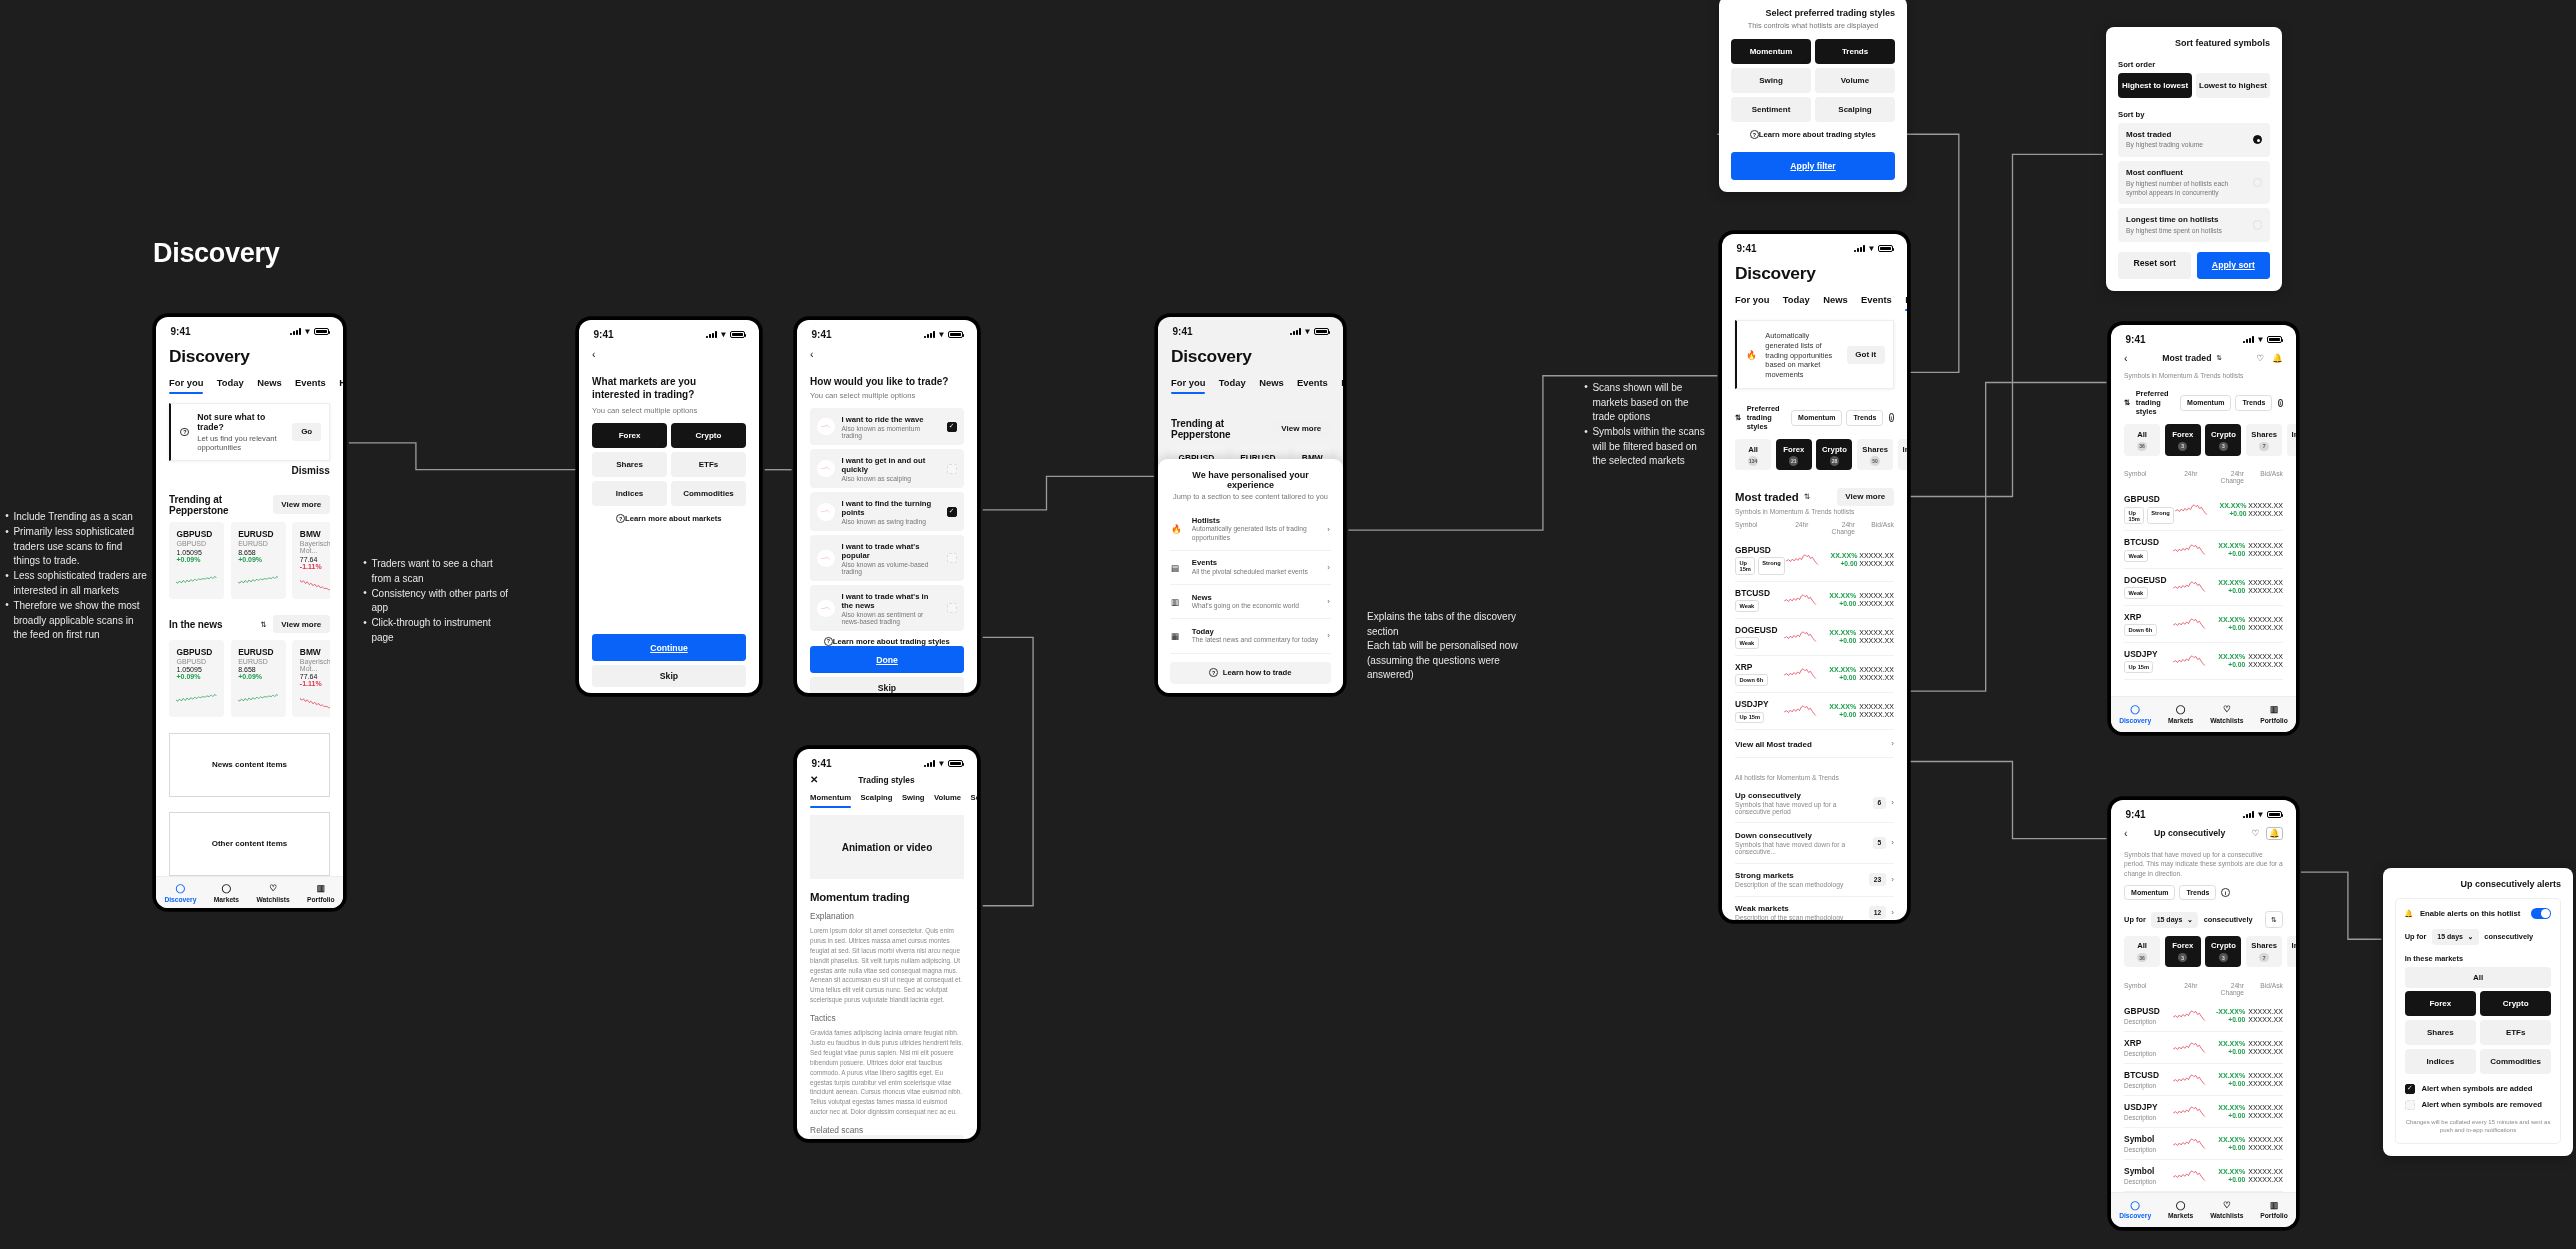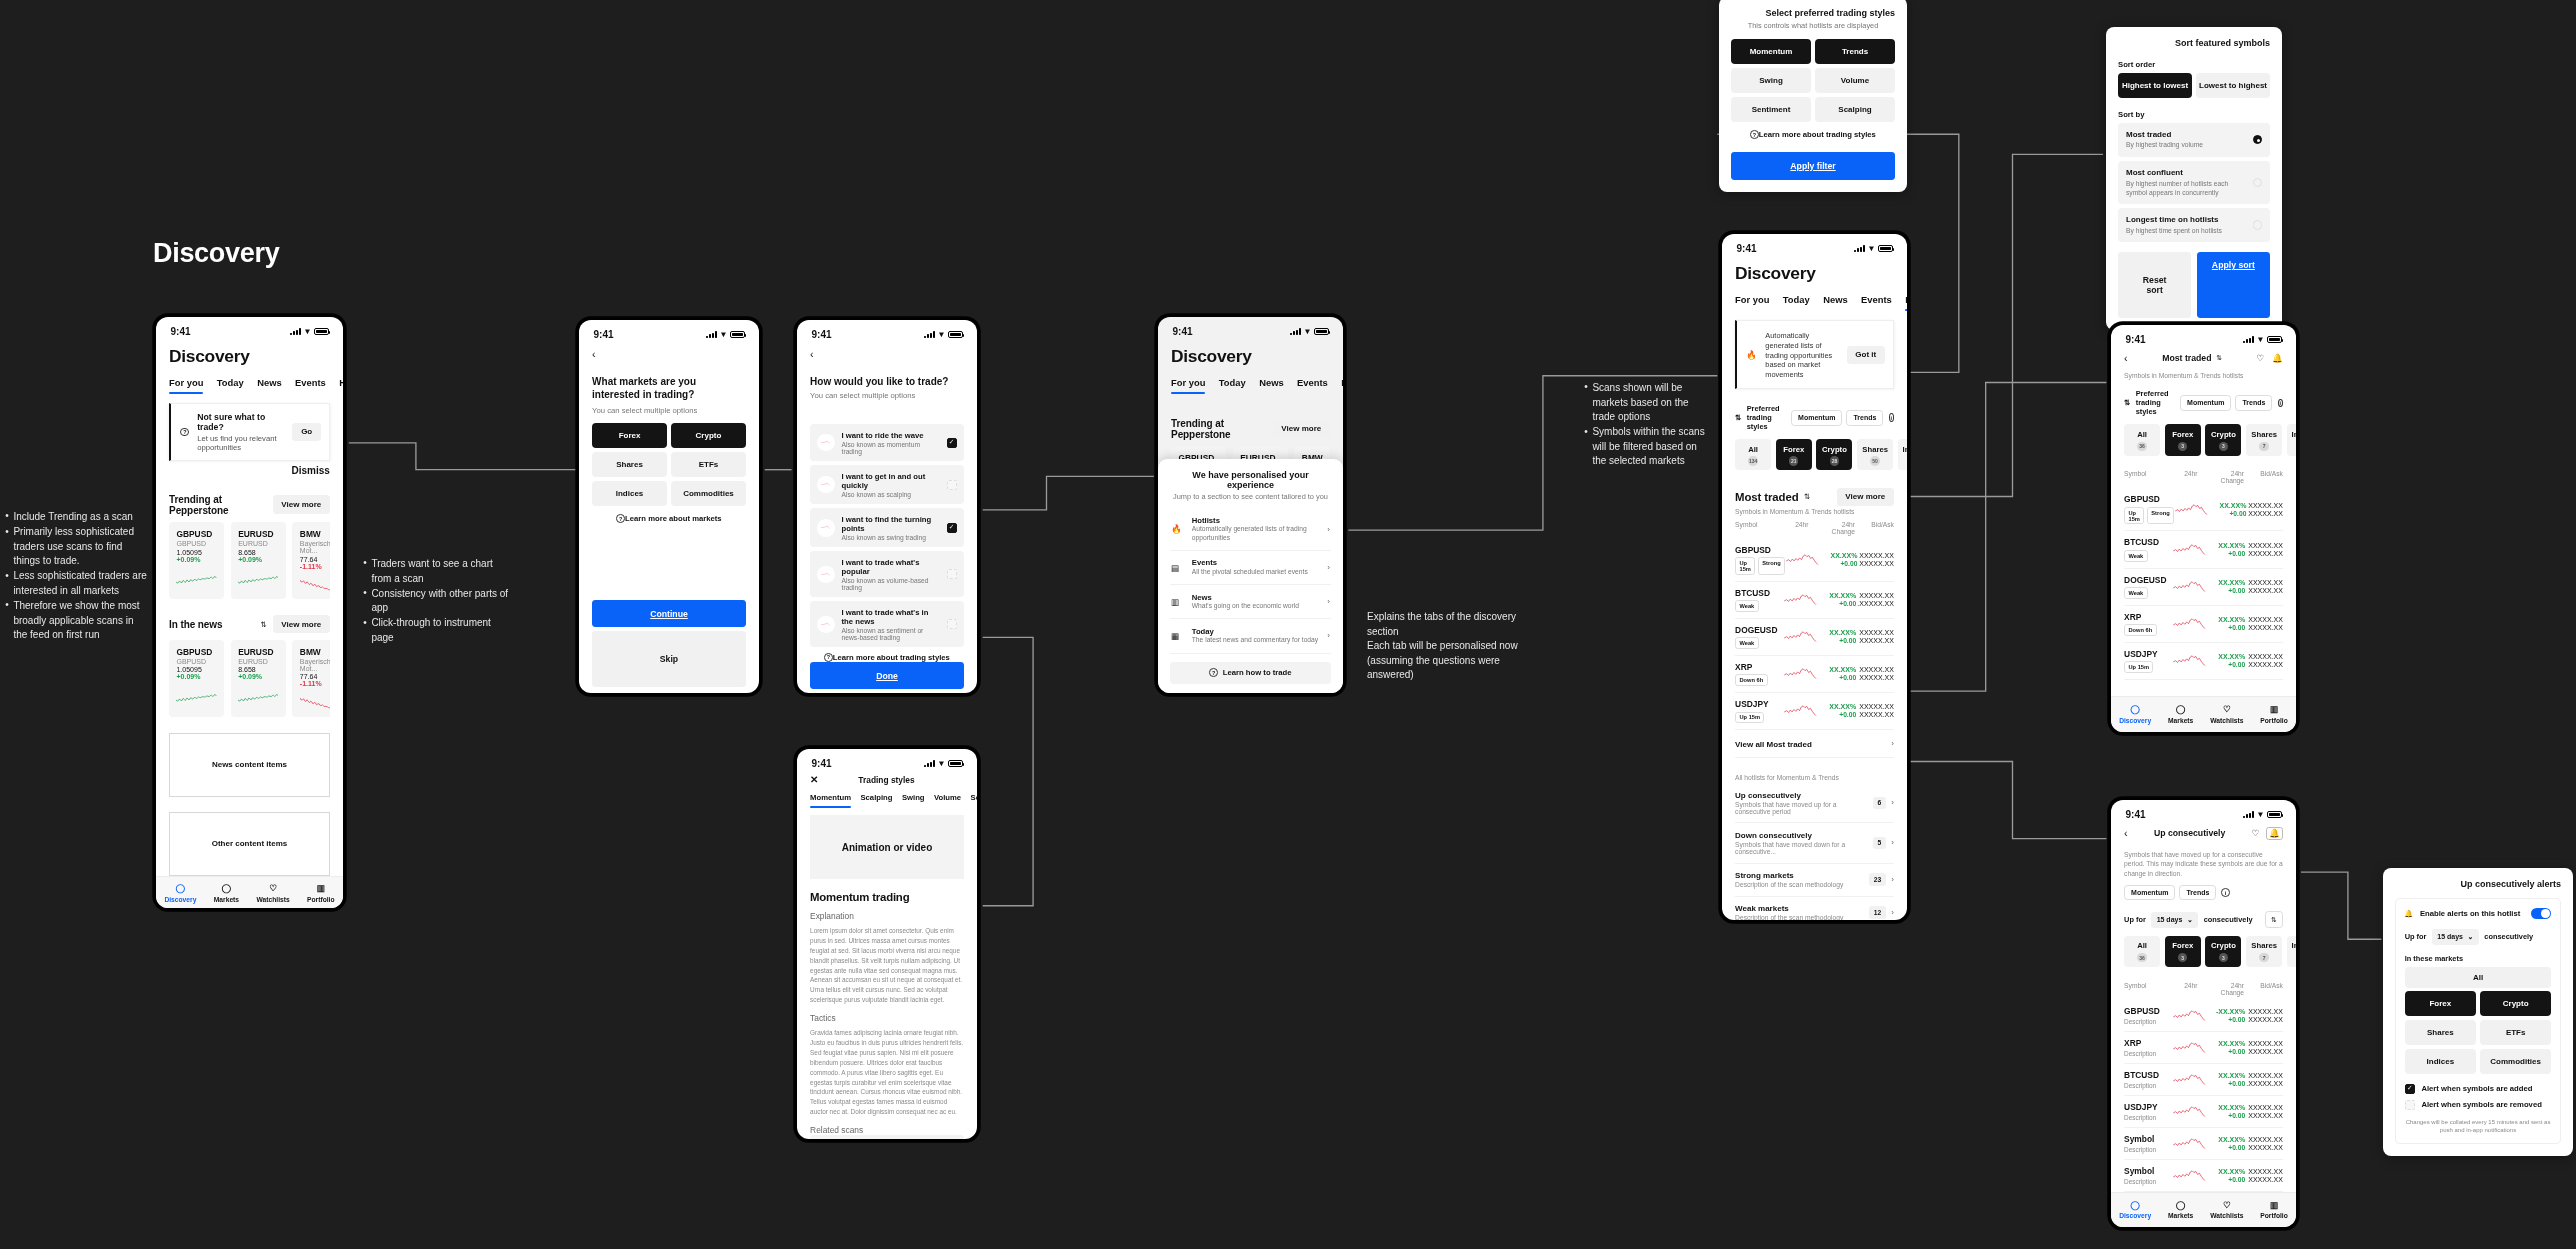--- a/index.html
+++ b/index.html
@@ -102,21 +102,21 @@
   
   .grid2 { display:grid; grid-template-columns:1fr 1fr; gap:4px; }
   .chip {
     background:#f1f1f1; border-radius:4px; text-align:center;
     font-size:8px; font-weight:bold; padding:8px 2.7px;
   }
   .chip.sel { background:#141414; color:#fff; }
   .learn { display:flex; align-items:center; justify-content:center; gap:0; font-size:7.7px; font-weight:bold; margin-top:8px; }
   .circ-q { width:8.7px; height:8.7px; border:0.8px solid #333; border-radius:50%; display:inline-flex; align-items:center; justify-content:center; font-size:5.4px; font-weight:bold; }
   .btn-primary { background:#0a63f8; color:#fff; text-align:center; font-size:8.7px; font-weight:bold; padding:8.7px; border-radius:3.4px;text-decoration:underline; }
-  .btn-ghost { background:#f1f1f1; color:#111; text-align:center; font-size:8.7px; font-weight:bold; padding:23px; border-radius:3.4px; margin-top:3.4px; }
+  .btn-ghost { background:#f1f1f1; color:#111; text-align:center; font-size:8.7px; font-weight:bold; padding:6px; border-radius:3.4px; margin-top:3.4px; }
 
   .optrow { background:#f3f3f3; border-radius:4px; display:flex; align-items:center; gap:6.7px; padding:6.7px 7.4px; margin-bottom:4px; }
   .optrow .ic { width:17.4px; height:17.4px; border-radius:50%; background:#fff; display:flex; align-items:center; justify-content:center; flex:none; }
   .optrow .txt { flex:1; }
   .optrow .t1 { font-size:7.7px; font-weight:bold; }
   .optrow .t2 { font-size:6.7px; color:#777; margin-top:0.7px; }
   .cbox { width:10px; height:10px; border-radius:2px; background:#f7f7f7; border:0.7px dashed #ddd; flex:none; }
   .cbox.on { background:#141414; border:0.7px solid #141414; display:flex; align-items:center; justify-content:center; }
   .cbox.on:after { content:"✓"; color:#fff; font-size:6.7px; line-height:1; }
 
@@ -437,21 +437,21 @@
           <span class="wifi">▾</span>
           <span class="batt"></span>
         </span>
       </div>
       <div class="pad" style="margin-top:5.4px;">
         <div style="font-size:10.7px;">‹</div>
       </div>
       <div class="pad" style="margin-top:16px;">
         <div style="font-size:10px; font-weight:bold;">How would you like to trade?</div>
         <div style="font-size:7.7px; color:#777; margin-top:4px;">You can select multiple options</div>
-        <div style="margin-top:24px;" id="s3opts">
+        <div style="margin-top:8px;" id="s3opts">
             <div class="optrow">
               <div class="ic">
                 <svg viewBox="0 0 60 22" width="10" height="6.7">
                   <path d="M0 13 L4 11 L7 14 L10 10 L13 13 L16 9 L19 12 L22 8 L25 11 L28 5 L31 3 L34 6 L37 4 L40 9 L43 7 L46 12 L49 16 L52 19" fill="none" stroke="#e0344b" stroke-width="1.2"></path>
                 </svg>
               </div>
               <div class="txt">
                 <div class="t1">I want to ride the wave</div>
                 <div class="t2">Also known as momentum trading</div>
               </div>

